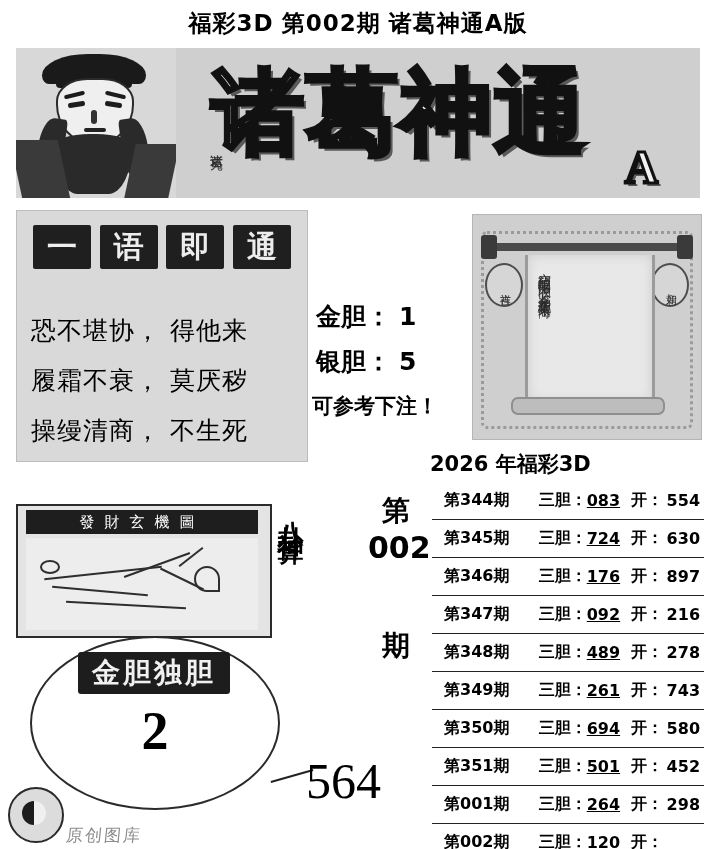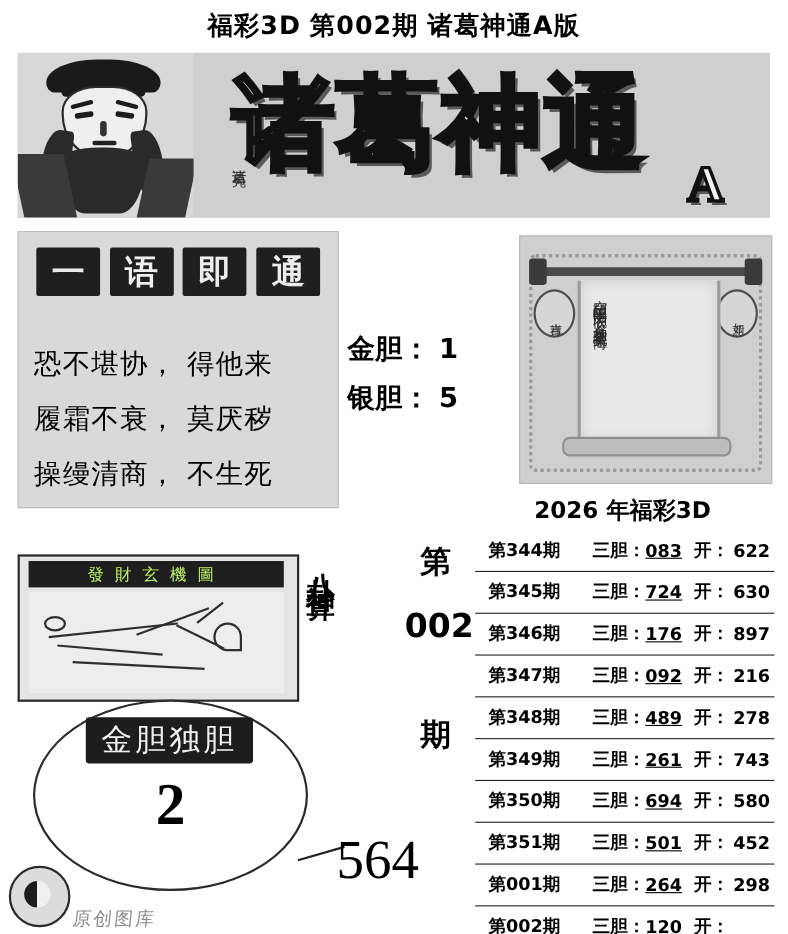--- a/index.html
+++ b/index.html
@@ -294,21 +294,20 @@
     border: 3px dotted #7f7f7f;
     border-radius: 6px;
     opacity: .65;
   }
 
   
   .year-title {
     position: absolute;
     left: 430px; top: 450px;
     width: 272px;
-    text-align: center;
     font-size: 21px;
     font-weight: bold;
     font-family: "DejaVu Sans", sans-serif;
     white-space: nowrap;
   }
 
   
   .results {
     position: absolute;
     left: 432px; top: 482px;
@@ -337,21 +336,21 @@
     width: 252px; height: 130px;
     background: #e4e4e4;
     border: 2px solid #2b2b2b;
     overflow: hidden;
   }
   .bagua-title {
     position: absolute;
     left: 8px; top: 4px;
     width: 232px; height: 24px;
     background: #1e1e1e;
-    color: #bef264;
+    color: #ffffff;
     font-size: 15px;
     letter-spacing: 10px;
     text-align: center;
     line-height: 24px;
     font-family: "DejaVu Sans", sans-serif;
   }
   .bagua-art {
     position: absolute;
     left: 8px; top: 32px;
     width: 232px; height: 92px;
@@ -376,40 +375,40 @@
   
   .vcol {
     position: absolute;
     left: 368px; top: 492px;
     width: 56px;
     text-align: center;
     font-family: "DejaVu Sans", sans-serif;
     font-weight: bold;
   }
   .vcol .v1 { font-size: 28px; }
-  .vcol .v2 { font-size: 30px; margin-top: 22px; }
+  .vcol .v2 { font-size: 30px; }
   .vcol .v3 { font-size: 28px; margin-top: 62px; }
 
   
   .oval {
     position: absolute;
     left: 30px; top: 636px;
     width: 246px; height: 170px;
     border: 2px solid #2b2b2b;
     border-radius: 50%;
     background: #fff;
   }
   .oval-label {
     position: absolute;
     left: 46px; top: 14px;
     width: 152px; height: 42px;
     background: #1d1d1d;
     color: #f0f0f0;
     font-size: 28px;
-    font-weight: normal;
+    font-weight: bold;
     text-align: center;
     line-height: 42px;
     letter-spacing: 3px;
     border-radius: 3px;
     font-family: "DejaVu Sans", sans-serif;
   }
   .oval-num {
     position: absolute;
     left: 0; top: 62px;
     width: 246px;
@@ -503,20 +502,21 @@
   </div>
 
   <div class="dan">
     <div class="dan-row">
       <span>金胆：</span><span class="num">1</span>
     </div>
     <div class="dan-row">
       <span>银胆：</span><span class="num">5</span>
     </div>
   </div>
+  <div class="dan-note">可参考下注！</div>
 
   <div class="scroll-box">
     <div class="scroll-frame"></div>
     <div class="scroll-bar"></div>
     <div class="scroll-knob l"></div>
     <div class="scroll-knob r"></div>
     <div class="scroll-seal l">吉祥</div>
     <div class="scroll-seal r">如意</div>
     <div class="scroll-paper">
       <div class="scroll-text">空望岐阳泪满衣 览余初其犹未悔</div>
@@ -525,21 +525,21 @@
   </div>
 
   <div class="year-title">2026 年福彩3D</div>
 
   <div class="results">
     <div class="res-row">
       <span class="c-issue">第344期</span>
       <span class="c-label">三胆：</span>
       <span class="c-san">083</span>
       <span class="c-kai">开：</span>
-      <span class="c-open">622</span>
+      <span class="c-open">554</span>
     </div>
     <div class="res-row">
       <span class="c-issue">第345期</span>
       <span class="c-label">三胆：</span>
       <span class="c-san">724</span>
       <span class="c-kai">开：</span>
       <span class="c-open">630</span>
     </div>
     <div class="res-row">
       <span class="c-issue">第346期</span>

